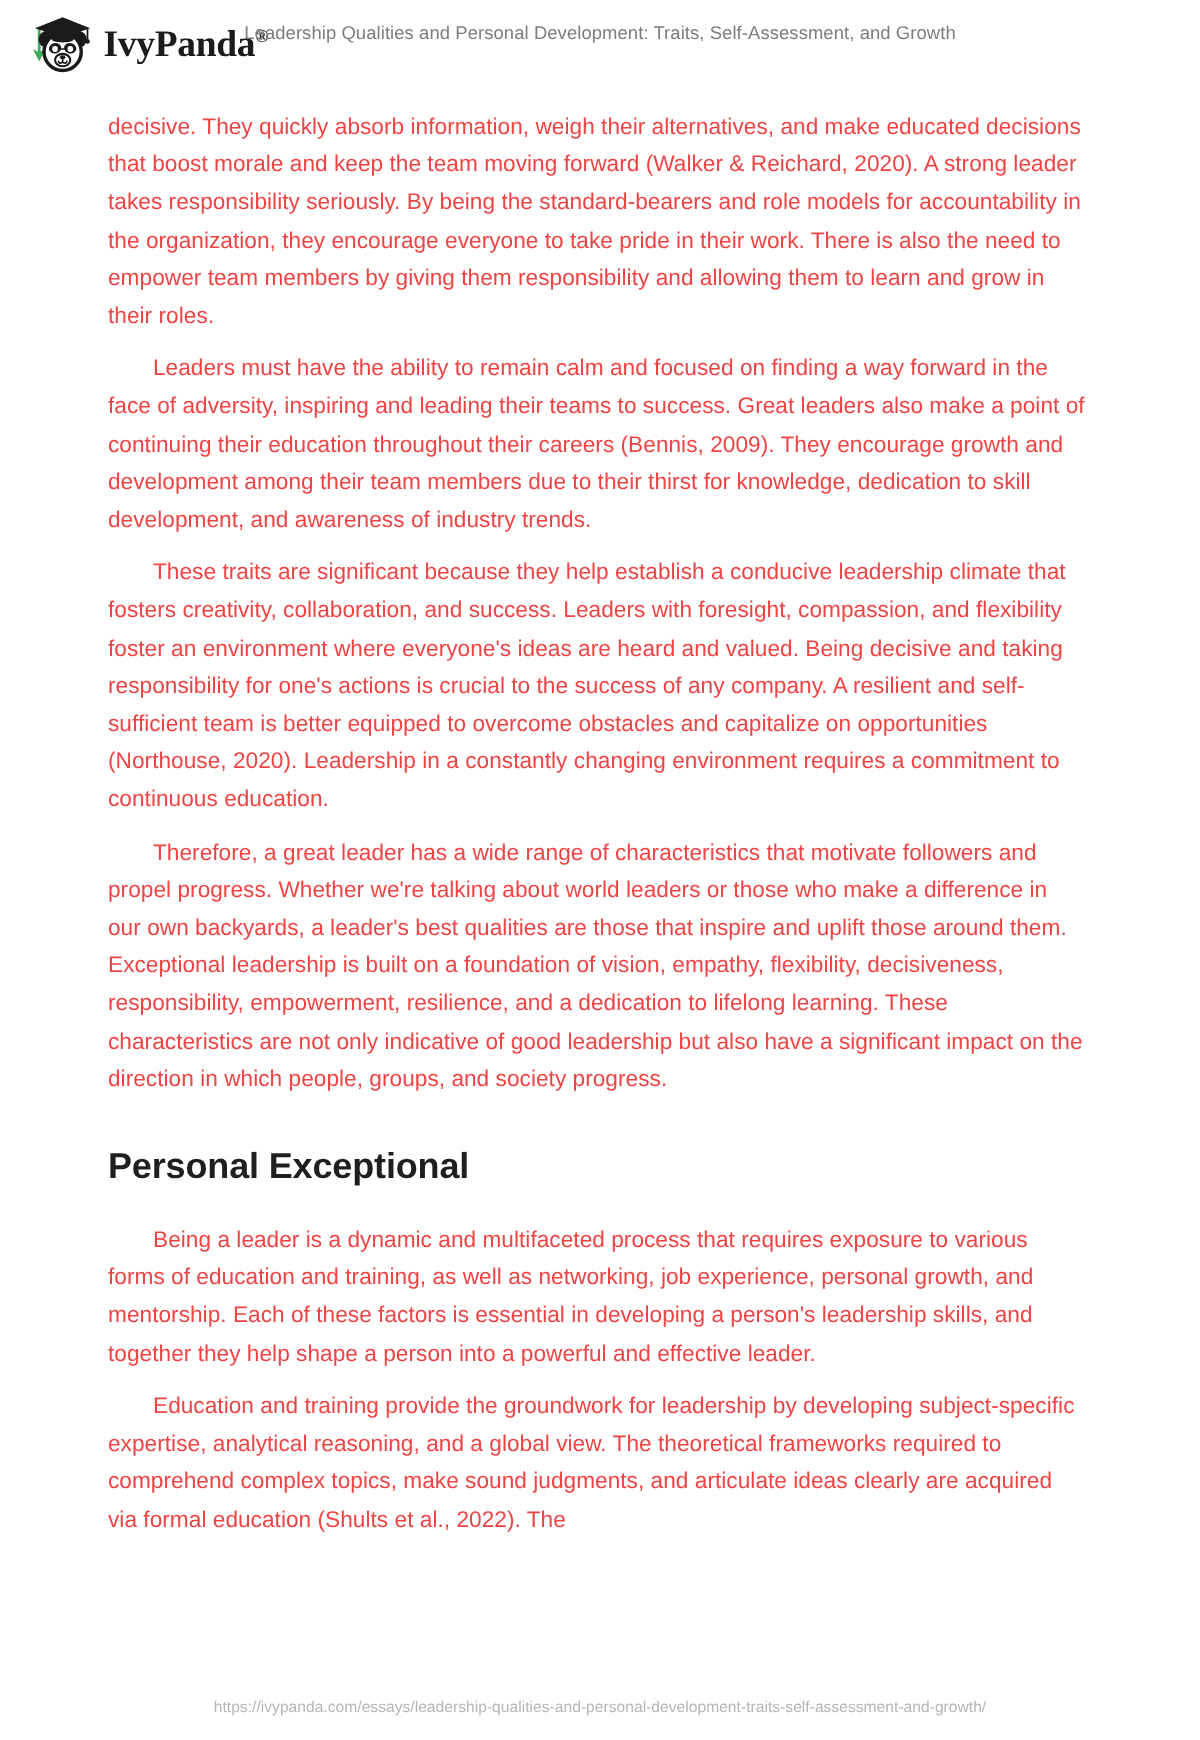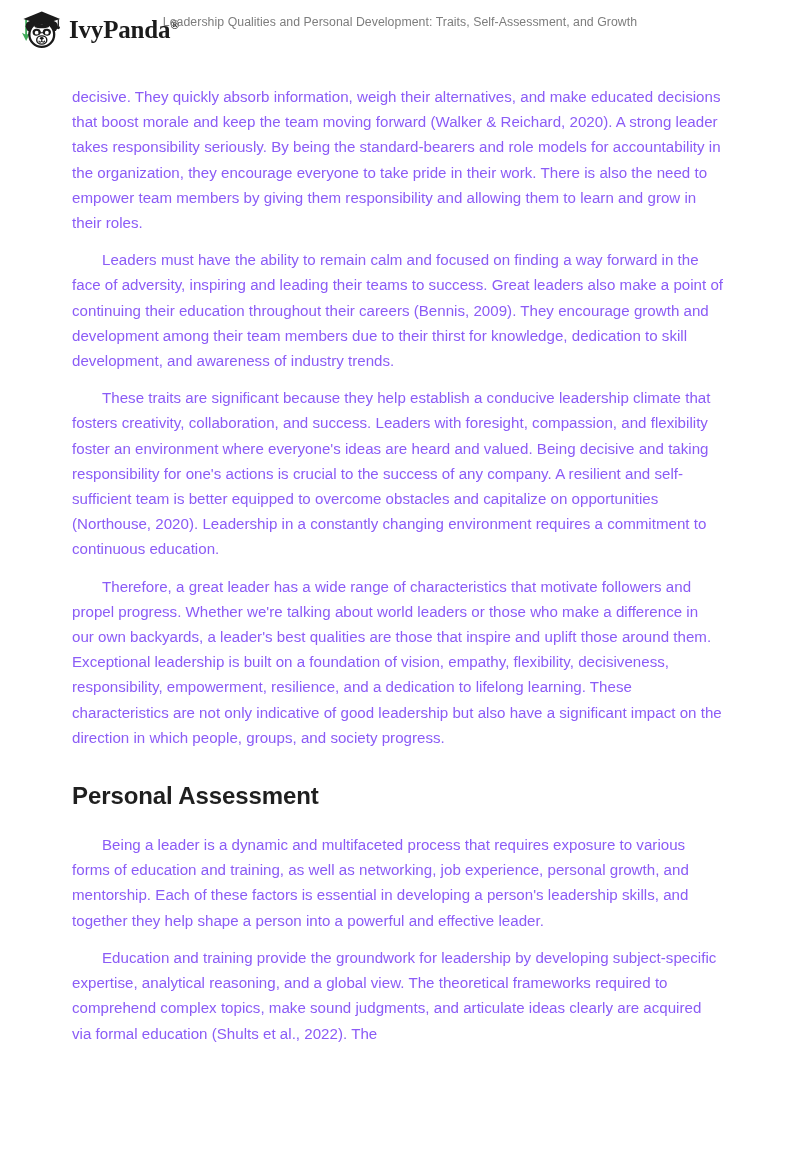--- a/index.html
+++ b/index.html
@@ -82,22 +82,22 @@
   .doc-body {
     position: absolute;
     left: 72px;
     top: 72px;
     width: 652px;
   }
 
   .para {
     font-size: 15.1px;
     line-height: 25.2px;
-    color: #8b5cf6;
-    margin: 12px 0 10px 0;
+    color: #ef4444;
+    margin: 0 0 10px 0;
     text-indent: 30px;
     text-align: left;
     letter-spacing: 0.02px;
   }
 
   .para.no-indent {
     text-indent: 0;
   }
 
   .section-heading {
@@ -167,20 +167,23 @@
     <div class="header-title">Leadership Qualities and Personal Development: Traits, Self-Assessment, and Growth</div>
   </div>
 
   <div class="doc-body">
 
     <p class="para no-indent">decisive. They quickly absorb information, weigh their alternatives, and make educated decisions that boost morale and keep the team moving forward (Walker &amp; Reichard, 2020). A strong leader takes responsibility seriously. By being the standard-bearers and role models for accountability in the organization, they encourage everyone to take pride in their work. There is also the need to empower team members by giving them responsibility and allowing them to learn and grow in their roles.</p>
     <p class="para">Leaders must have the ability to remain calm and focused on finding a way forward in the face of adversity, inspiring and leading their teams to success. Great leaders also make a point of continuing their education throughout their careers (Bennis, 2009). They encourage growth and development among their team members due to their thirst for knowledge, dedication to skill development, and awareness of industry trends.</p>
     <p class="para">These traits are significant because they help establish a conducive leadership climate that fosters creativity, collaboration, and success. Leaders with foresight, compassion, and flexibility foster an environment where everyone's ideas are heard and valued. Being decisive and taking responsibility for one's actions is crucial to the success of any company. A resilient and self-sufficient team is better equipped to overcome obstacles and capitalize on opportunities (Northouse, 2020). Leadership in a constantly changing environment requires a commitment to continuous education.</p>
     <p class="para">Therefore, a great leader has a wide range of characteristics that motivate followers and propel progress. Whether we're talking about world leaders or those who make a difference in our own backyards, a leader's best qualities are those that inspire and uplift those around them. Exceptional leadership is built on a foundation of vision, empathy, flexibility, decisiveness, responsibility, empowerment, resilience, and a dedication to lifelong learning. These characteristics are not only indicative of good leadership but also have a significant impact on the direction in which people, groups, and society progress.</p>
 
-    <h2 class="section-heading">Personal Assessment</h2>
+    <h2 class="section-heading">Personal Exceptional</h2>
 
     <p class="para">Being a leader is a dynamic and multifaceted process that requires exposure to various forms of education and training, as well as networking, job experience, personal growth, and mentorship. Each of these factors is essential in developing a person's leadership skills, and together they help shape a person into a powerful and effective leader.</p>
     <p class="para">Education and training provide the groundwork for leadership by developing subject-specific expertise, analytical reasoning, and a global view. The theoretical frameworks required to comprehend complex topics, make sound judgments, and articulate ideas clearly are acquired via formal education (Shults et al., 2022). The</p>
   </div>
 
+  <div class="page-footer">
+    <span class="footer-url">https://ivypanda.com/essays/leadership-qualities-and-personal-development-traits-self-assessment-and-growth/</span>
+  </div>
 
 </div>
 
 </body></html>

